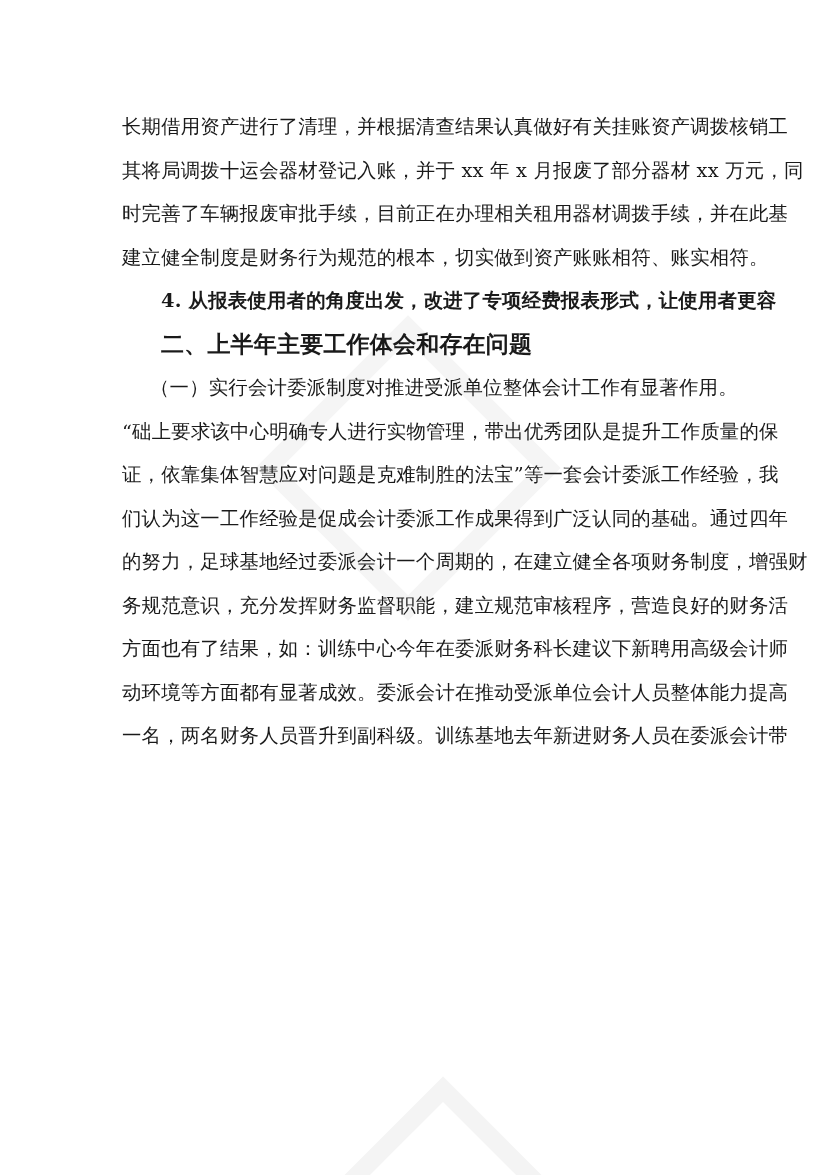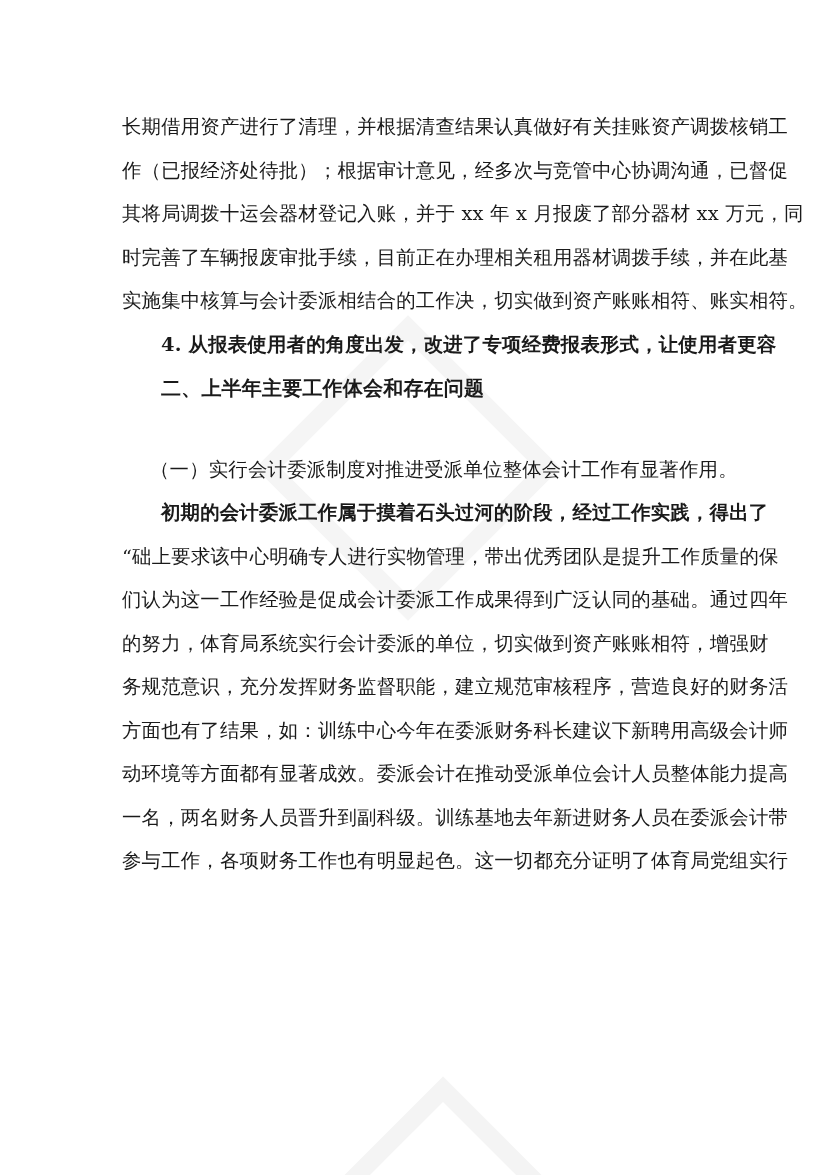--- a/index.html
+++ b/index.html
@@ -20,42 +20,40 @@
     font-family: "DejaVu Serif", "Liberation Serif", serif;
     font-size: 19.4px; color: #1a1a1a;
   }
   .line {
     height: 43.5px; line-height: 30px; white-space: nowrap;
     text-align: justify; text-align-last: justify;
     letter-spacing: 0.2px;
   }
   .line.last { text-align-last: left; }
   .line.indent { padding-left: 39px; font-weight: bold; }
-  .line.indent-sub { padding-left: 28px; margin-top: 38px; }
-  .line.bold { font-weight: bold; font-family: Liberation Serif, serif; font-size: 20px; }
+  .line.indent-sub { padding-left: 28px; }
+  .line.bold { font-weight: bold; font-family: Liberation Serif, serif; font-size: 23px; }
 </style>
 </head>
 <body>
 
 <div class="page">
   <div class="watermark wm1"></div>
   <div class="watermark wm2"></div>
 
   <div class="content">
     <div class="line">长期借用资产进行了清理，并根据清查结果认真做好有关挂账资产调拨核销工</div>
-    <div class="line">作（已报经济处待批）；根据审计意见，经多次与竞管中心协调沟通，已督促</div>
     <div class="line">其将局调拨十运会器材登记入账，并于 xx 年 x 月报废了部分器材 xx 万元，同</div>
     <div class="line">时完善了车辆报废审批手续，目前正在办理相关租用器材调拨手续，并在此基</div>
-    <div class="line last">实施集中核算与会计委派相结合的工作决，切实做到资产账账相符、账实相符。</div>
+    <div class="line last">建立健全制度是财务行为规范的根本，切实做到资产账账相符、账实相符。</div>
     <div class="line indent">4. 从报表使用者的角度出发，改进了专项经费报表形式，让使用者更容</div>
     <div class="line last bold indent">二、上半年主要工作体会和存在问题</div>
     <div class="line last indent-sub">（一）实行会计委派制度对推进受派单位整体会计工作有显著作用。</div>
-    <div class="line indent">初期的会计委派工作属于摸着石头过河的阶段，经过工作实践，得出了</div>
     <div class="line">“础上要求该中心明确专人进行实物管理，带出优秀团队是提升工作质量的保</div>
+    <div class="line">证，依靠集体智慧应对问题是克难制胜的法宝”等一套会计委派工作经验，我</div>
     <div class="line">们认为这一工作经验是促成会计委派工作成果得到广泛认同的基础。通过四年</div>
-    <div class="line">的努力，体育局系统实行会计委派的单位，切实做到资产账账相符，增强财</div>
+    <div class="line">的努力，足球基地经过委派会计一个周期的，在建立健全各项财务制度，增强财</div>
     <div class="line">务规范意识，充分发挥财务监督职能，建立规范审核程序，营造良好的财务活</div>
     <div class="line">方面也有了结果，如：训练中心今年在委派财务科长建议下新聘用高级会计师</div>
     <div class="line">动环境等方面都有显著成效。委派会计在推动受派单位会计人员整体能力提高</div>
     <div class="line">一名，两名财务人员晋升到副科级。训练基地去年新进财务人员在委派会计带</div>
-    <div class="line">参与工作，各项财务工作也有明显起色。这一切都充分证明了体育局党组实行</div>
   </div>
 </div>
 
 </body></html>

